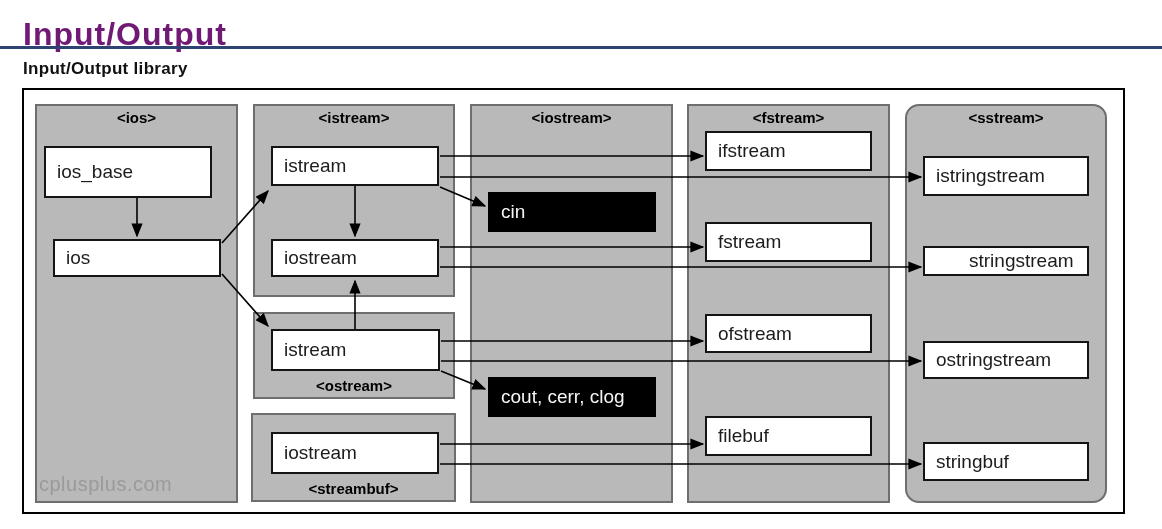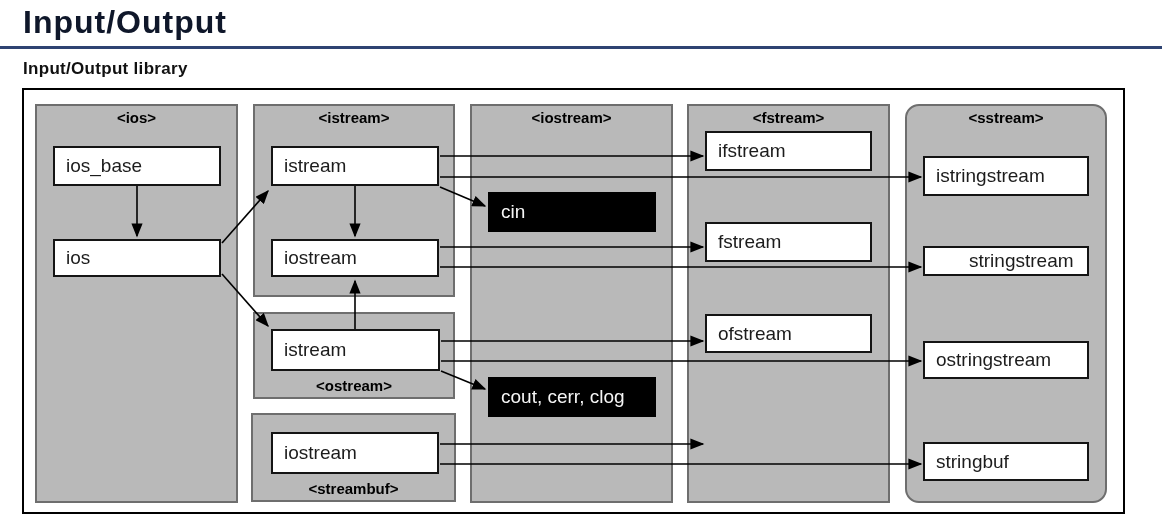--- a/index.html
+++ b/index.html
@@ -1,20 +1,20 @@
 <!DOCTYPE html>
 <html><head>
 <meta charset="utf-8">
 <style>
   html,body{margin:0;padding:0;background:#fff;}
   .page{position:relative;width:1162px;height:529px;background:#fff;
         font-family:"Liberation Sans", sans-serif;overflow:hidden;}
 
-  .page-title{position:absolute;left:23px;top:4px;font-size:32px;font-weight:bold;
-              color:#0f172a;letter-spacing:1px;}
+  .page-title{position:absolute;left:23px;top:16px;font-size:32px;font-weight:bold;
+              color:#701a75;letter-spacing:1px;}
   .title-rule{position:absolute;left:0;top:46px;width:1162px;height:3px;background:#2e4372;}
   .page-subtitle{position:absolute;left:23px;top:59px;font-size:17px;font-weight:bold;
                  color:#111;letter-spacing:0.3px;}
 
   .frame{position:absolute;left:22px;top:88px;width:1103px;height:426px;
          border:2px solid #000;background:#fff;box-sizing:border-box;}
 
   .panel{position:absolute;background:#b9b9b9;border:2px solid #6e6e6e;
          box-sizing:border-box;z-index:1;}
   .panel-header{position:absolute;top:3px;left:0;width:100%;text-align:center;
@@ -38,20 +38,21 @@
 <div class="page">
 
   <div class="page-title">Input/Output</div>
   <div class="title-rule"></div>
   <div class="page-subtitle">Input/Output library</div>
 
   <div class="frame">
 
     <div class="panel" style="left:11px;top:14px;width:203px;height:399px;">
       <div class="panel-header">&lt;ios&gt;</div>
+      <div class="watermark">cplusplus.com</div>
     </div>
 
     <div class="panel" style="left:229px;top:14px;width:202px;height:193px;">
       <div class="panel-header">&lt;istream&gt;</div>
     </div>
 
     <div class="panel" style="left:229px;top:222px;width:202px;height:87px;">
       <div class="panel-footer">&lt;ostream&gt;</div>
     </div>
 
@@ -89,30 +90,31 @@
         <line x1="416" y1="87" x2="897" y2="87" marker-end="url(#arrow)"></line>
         <line x1="416" y1="157" x2="679" y2="157" marker-end="url(#arrow)"></line>
         <line x1="416" y1="177" x2="897" y2="177" marker-end="url(#arrow)"></line>
         <line x1="417" y1="251" x2="679" y2="251" marker-end="url(#arrow)"></line>
         <line x1="417" y1="271" x2="897" y2="271" marker-end="url(#arrow)"></line>
         <line x1="416" y1="354" x2="679" y2="354" marker-end="url(#arrow)"></line>
         <line x1="416" y1="374" x2="897" y2="374" marker-end="url(#arrow)"></line>
       </g>
     </svg>
 
-    <div class="nbox" style="left:29px;top:56px;width:168px;height:40px;">ios_base</div>
+    <div class="nbox" style="left:20px;top:56px;width:168px;height:52px;">ios_base</div>
     <div class="nbox" style="left:29px;top:149px;width:168px;height:38px;">ios</div>
     <div class="nbox" style="left:247px;top:56px;width:168px;height:40px;">istream</div>
     <div class="nbox" style="left:247px;top:149px;width:168px;height:38px;">iostream</div>
     <div class="nbox" style="left:247px;top:239px;width:169px;height:42px;">istream</div>
     <div class="nbox" style="left:247px;top:342px;width:168px;height:42px;">iostream</div>
     <div class="nbox black" style="left:464px;top:102px;width:168px;height:40px;">cin</div>
     <div class="nbox black" style="left:464px;top:287px;width:168px;height:40px;">cout, cerr, clog</div>
     <div class="nbox" style="left:681px;top:41px;width:167px;height:40px;">ifstream</div>
     <div class="nbox" style="left:681px;top:132px;width:167px;height:40px;">fstream</div>
     <div class="nbox" style="left:681px;top:224px;width:167px;height:39px;">ofstream</div>
+    <div class="nbox" style="left:681px;top:326px;width:167px;height:40px;">filebuf</div>
     <div class="nbox" style="left:899px;top:66px;width:166px;height:40px;">istringstream</div>
     <div class="nbox" style="left:899px;top:156px;width:166px;height:30px;padding-left:44px;">stringstream</div>
     <div class="nbox" style="left:899px;top:251px;width:166px;height:38px;">ostringstream</div>
     <div class="nbox" style="left:899px;top:352px;width:166px;height:39px;">stringbuf</div>
 
   </div>
 </div>
 
 </body></html>

